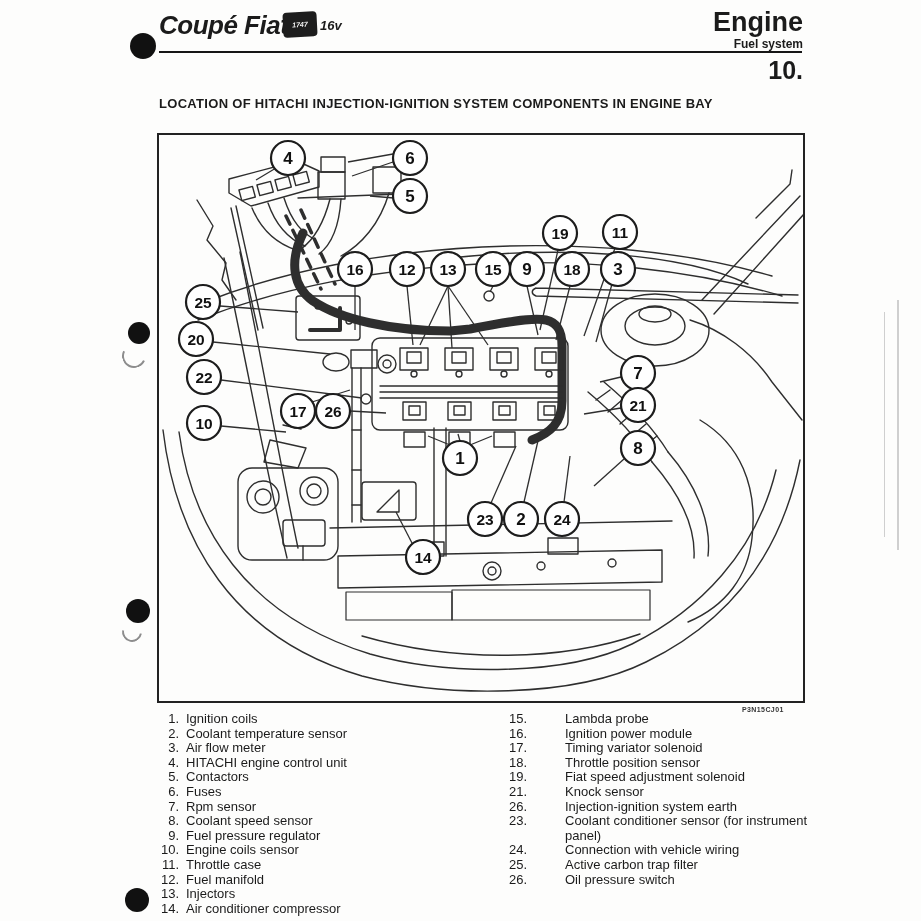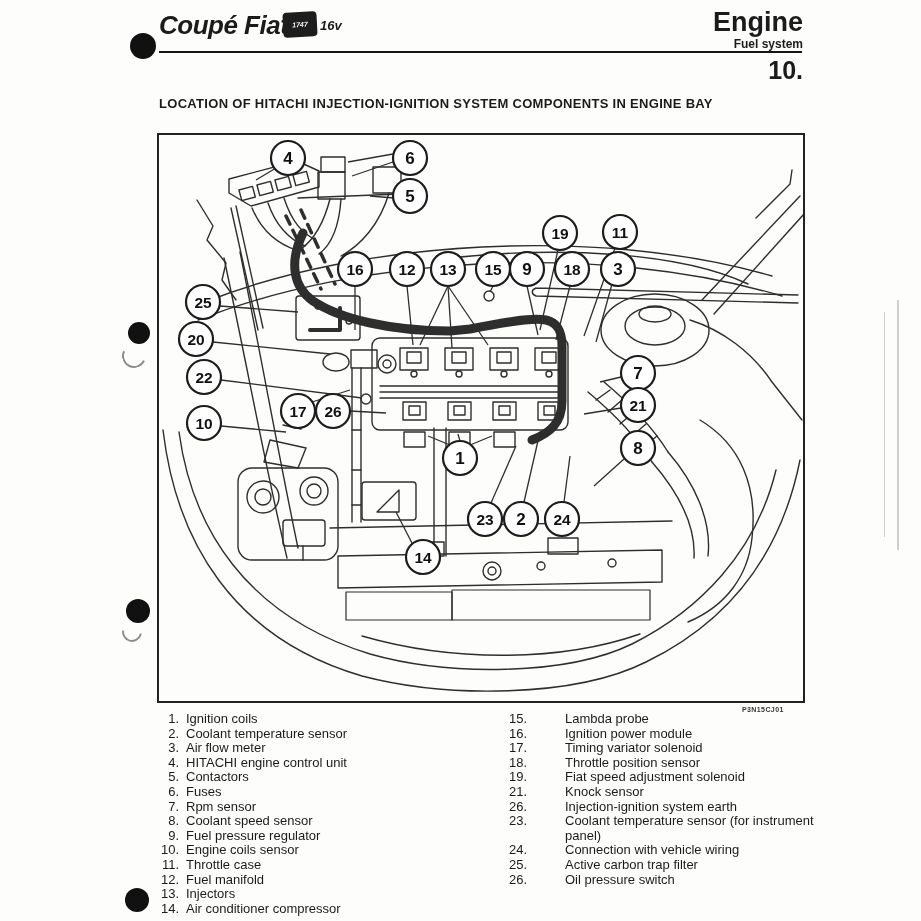--- a/index.html
+++ b/index.html
@@ -422,21 +422,21 @@
     <div class="legend-row">
       <span class="legend-num">21.</span>
       <span class="legend-label">Knock sensor</span>
     </div>
     <div class="legend-row">
       <span class="legend-num">26.</span>
       <span class="legend-label">Injection-ignition system earth</span>
     </div>
     <div class="legend-row">
       <span class="legend-num">23.</span>
-      <span class="legend-label">Coolant temperature sensor (for instrument panel)</span>
+      <span class="legend-label">Coolant conditioner sensor (for instrument panel)</span>
     </div>
     <div class="legend-row">
       <span class="legend-num">24.</span>
       <span class="legend-label">Connection with vehicle wiring</span>
     </div>
     <div class="legend-row">
       <span class="legend-num">25.</span>
       <span class="legend-label">Active carbon trap filter</span>
     </div>
     <div class="legend-row">

